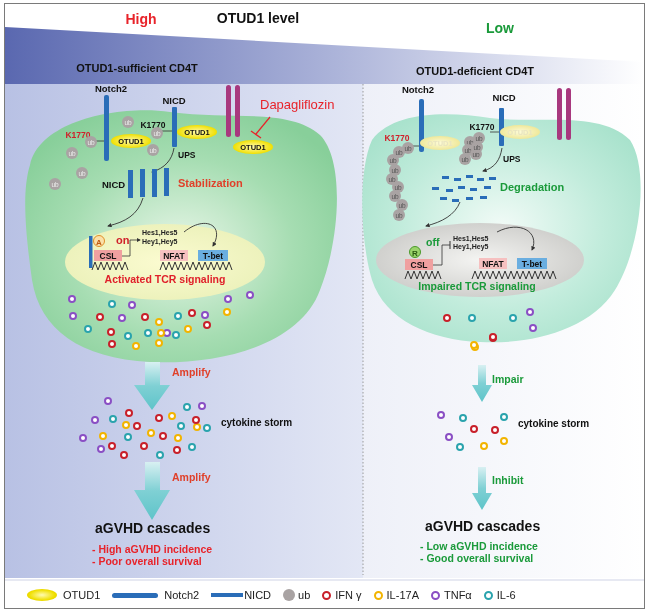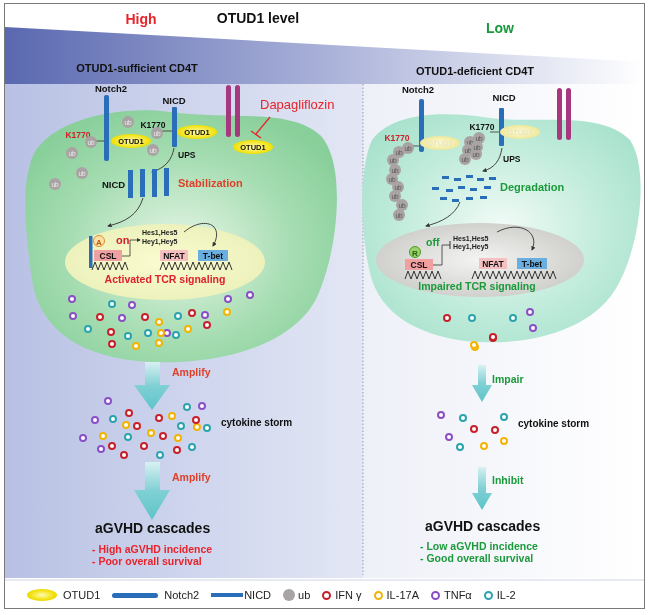--- a/index.html
+++ b/index.html
@@ -379,15 +379,15 @@
   <div class="item">
     <span class="sw sw-dot" style="border-color: rgb(242, 180, 0);"></span>
     <span>IL-17A</span>
   </div>
   <div class="item">
     <span class="sw sw-dot" style="border-color: rgb(138, 79, 196);"></span>
     <span>TNFα</span>
   </div>
   <div class="item">
     <span class="sw sw-dot" style="border-color: rgb(42, 163, 173);"></span>
-    <span>IL-2</span>
+    <span>IL-6</span>
   </div>
 </div>
 
 </body></html>

